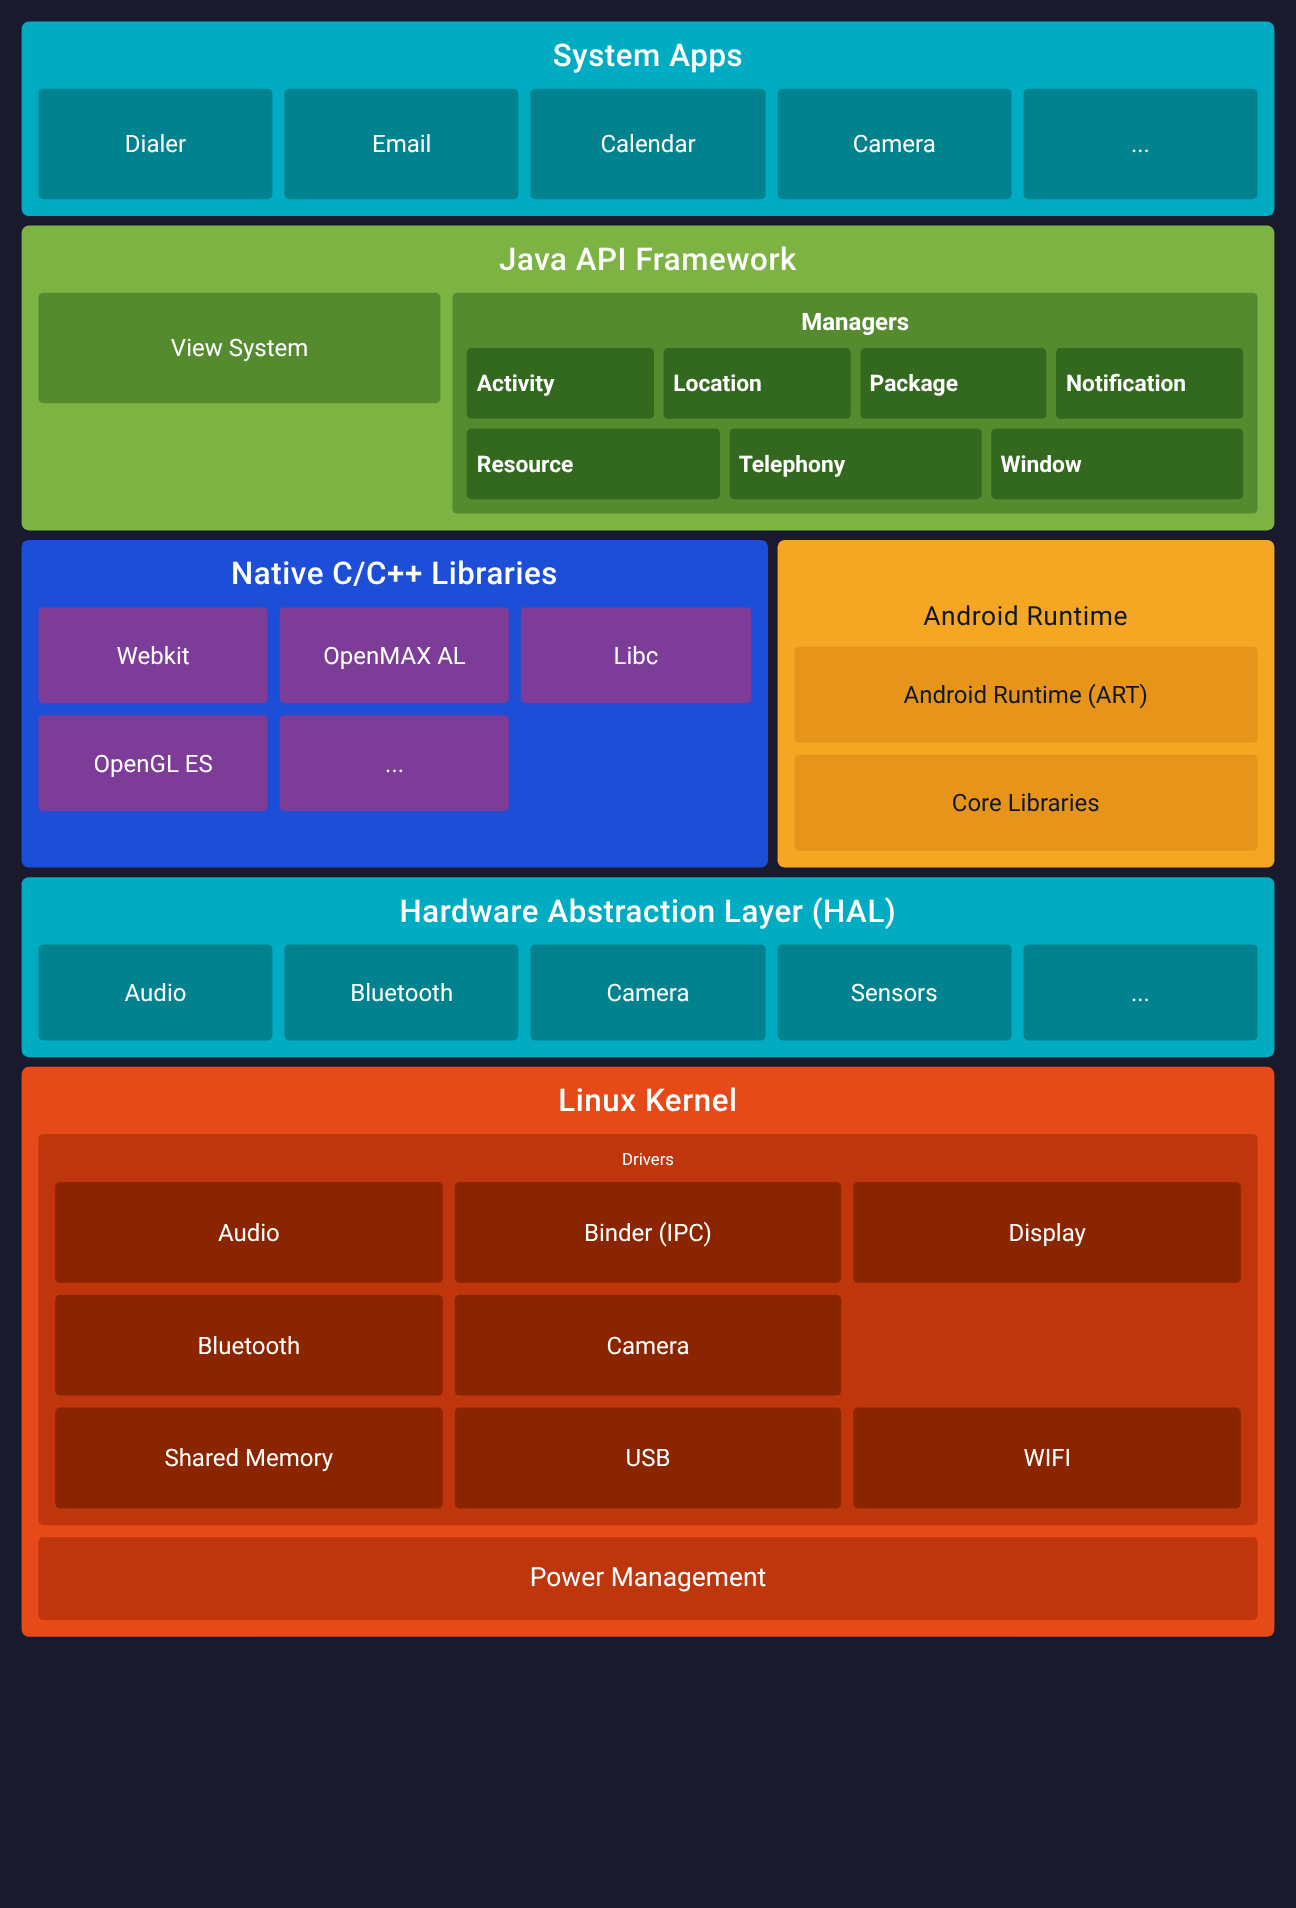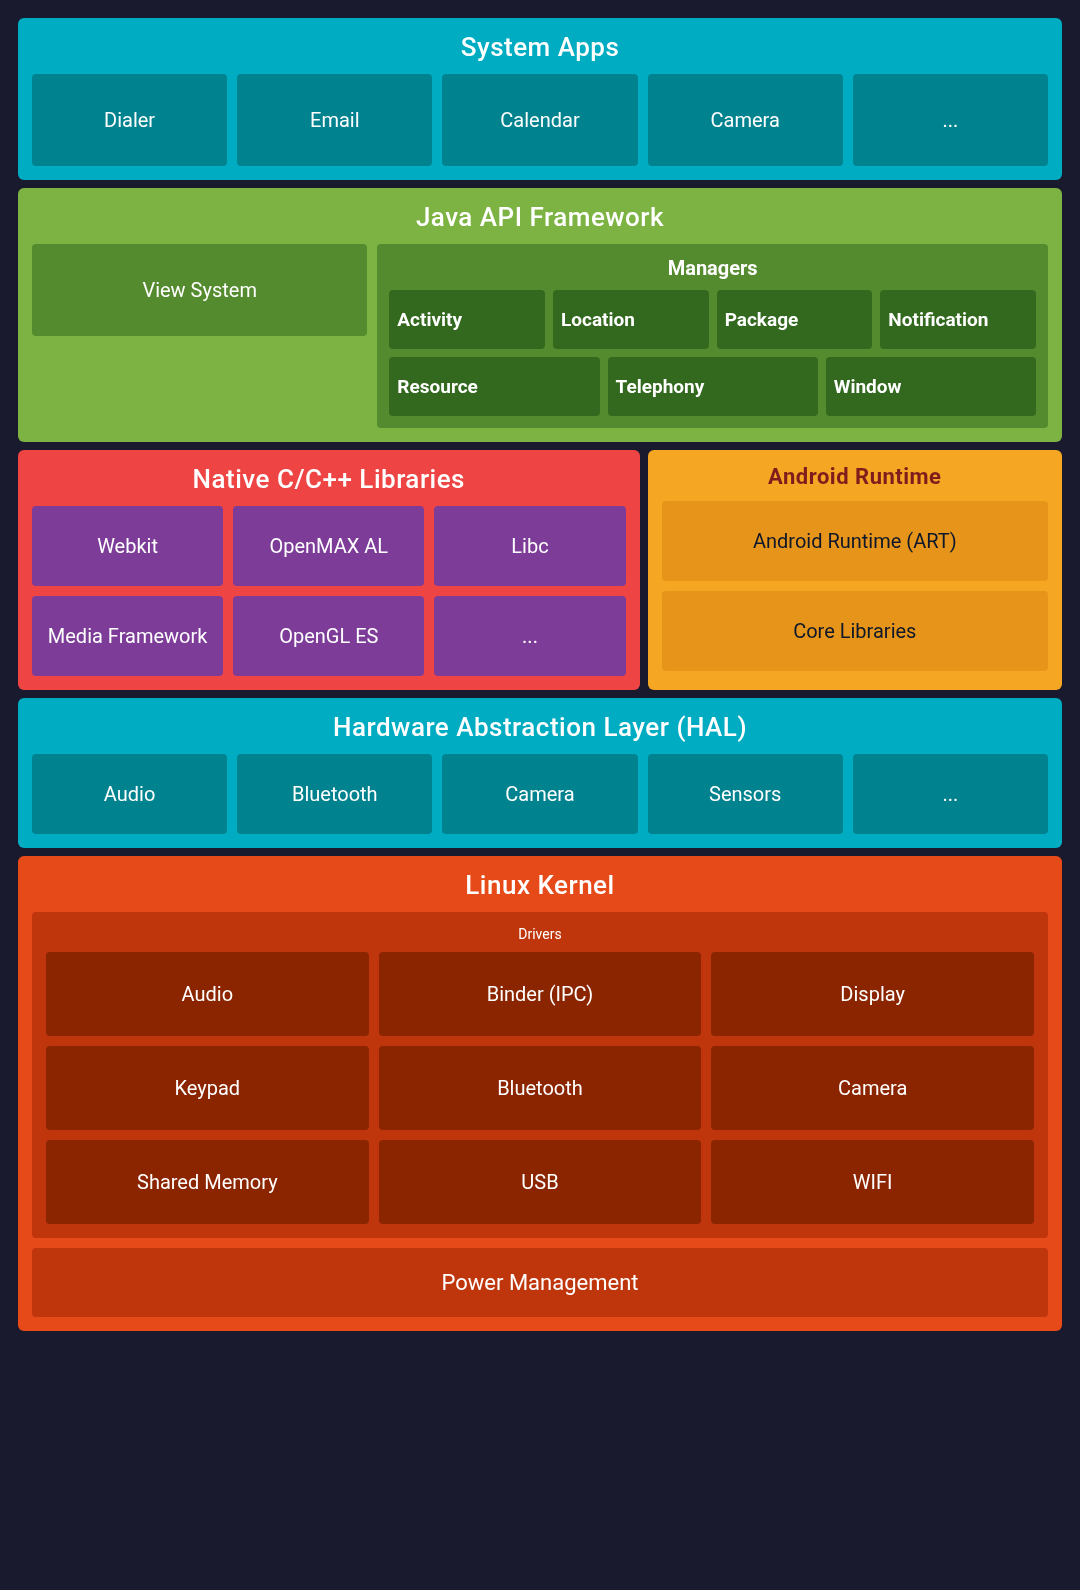--- a/index.html
+++ b/index.html
@@ -128,21 +128,21 @@
 
     
     .native-runtime-row {
       display: grid;
       grid-template-columns: 3fr 2fr;
       gap: 8px;
       margin: 8px;
     }
 
     .native-libs-inner {
-      background: #ef4444;
+      background: #1d4ed8;
       border-radius: 6px;
       padding: 14px;
     }
 
     .native-libs-inner .layer-title {
       color: white;
     }
 
     .native-grid {
       display: grid;
@@ -159,23 +159,24 @@
       color: white;
     }
 
     .android-runtime-inner {
       background: #F5A623;
       border-radius: 6px;
       padding: 14px;
     }
 
     .android-runtime-inner .layer-title {
-      color: #7f1d1d;
+      color: #0f172a;
       font-size: 22px;
-      font-weight: 700;
+      font-weight: 400;
+      margin-top: 38px;
     }
 
     .runtime-grid {
       display: flex;
       flex-direction: column;
       gap: 10px;
     }
 
     .runtime-cell {
       background: #E6951A;
@@ -288,21 +289,20 @@
   <div class="native-runtime-row">
     <div class="native-libs-inner">
       <div class="layer-title">Native C/C++ Libraries</div>
       <div class="native-grid">
         <div class="native-cell">Webkit</div>
         <div class="native-cell">OpenMAX AL</div>
         <div class="native-cell">Libc</div>
       </div>
       <div style="height:10px"></div>
       <div class="native-grid">
-        <div class="native-cell">Media Framework</div>
         <div class="native-cell">OpenGL ES</div>
         <div class="native-cell">...</div>
       </div>
     </div>
     <div class="android-runtime-inner">
       <div class="layer-title">Android Runtime</div>
       <div class="runtime-grid">
         <div class="runtime-cell">Android Runtime (ART)</div>
         <div class="runtime-cell">Core Libraries</div>
       </div>
@@ -324,21 +324,20 @@
     <div class="layer-title">Linux Kernel</div>
     <div class="linux-inner">
       <div class="linux-subtitle">Drivers</div>
       <div class="linux-grid">
         <div class="linux-cell">Audio</div>
         <div class="linux-cell">Binder (IPC)</div>
         <div class="linux-cell">Display</div>
       </div>
       <div style="height:10px"></div>
       <div class="linux-grid">
-        <div class="linux-cell">Keypad</div>
         <div class="linux-cell">Bluetooth</div>
         <div class="linux-cell">Camera</div>
       </div>
       <div style="height:10px"></div>
       <div class="linux-grid">
         <div class="linux-cell">Shared Memory</div>
         <div class="linux-cell">USB</div>
         <div class="linux-cell">WIFI</div>
       </div>
     </div>

